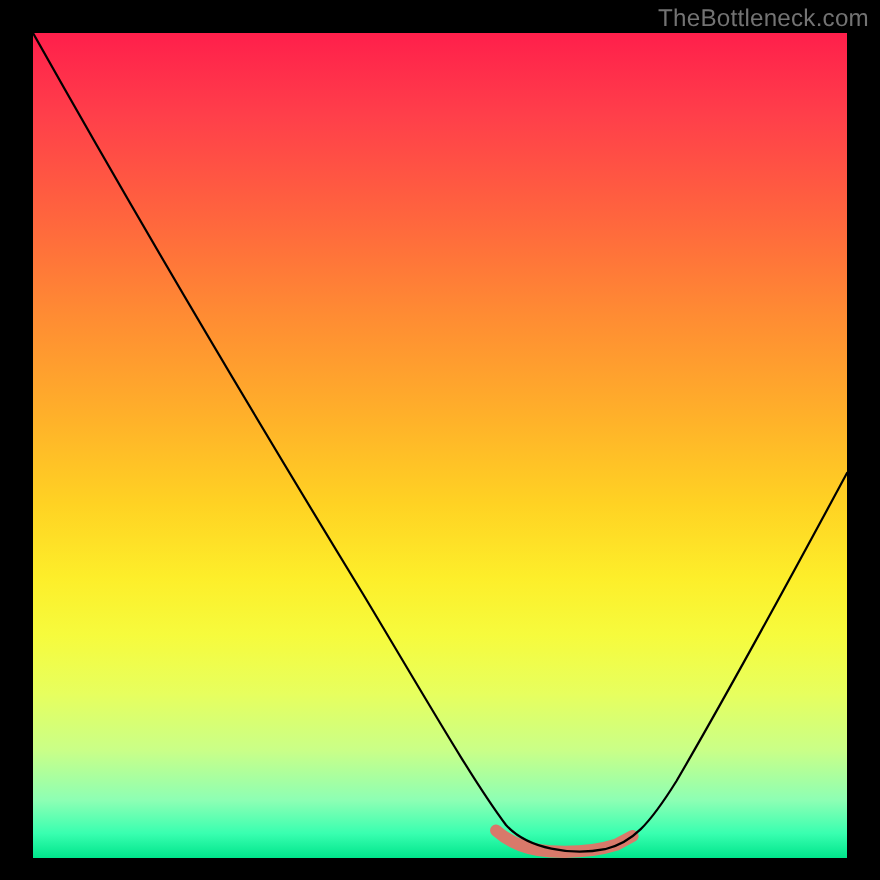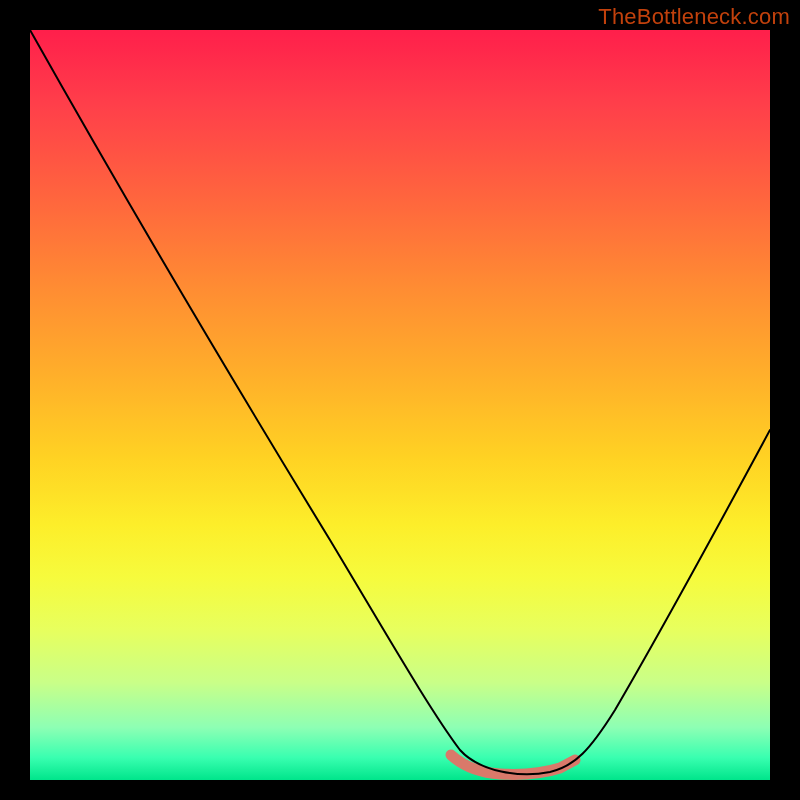--- a/index.html
+++ b/index.html
@@ -14,21 +14,21 @@
   .frame {
     position: relative;
     width: 800px;
     height: 800px;
     background: #000;
   }
   .watermark {
     position: absolute;
     top: 4px;
     right: 10px;
-    color: #c2410c;
+    color: #737373;
     font-size: 22px;
     font-weight: 500;
     letter-spacing: 0.2px;
     z-index: 50;
   }
   .plot {
     position: absolute;
     left: 30px;
     top: 30px;
     width: 740px;

